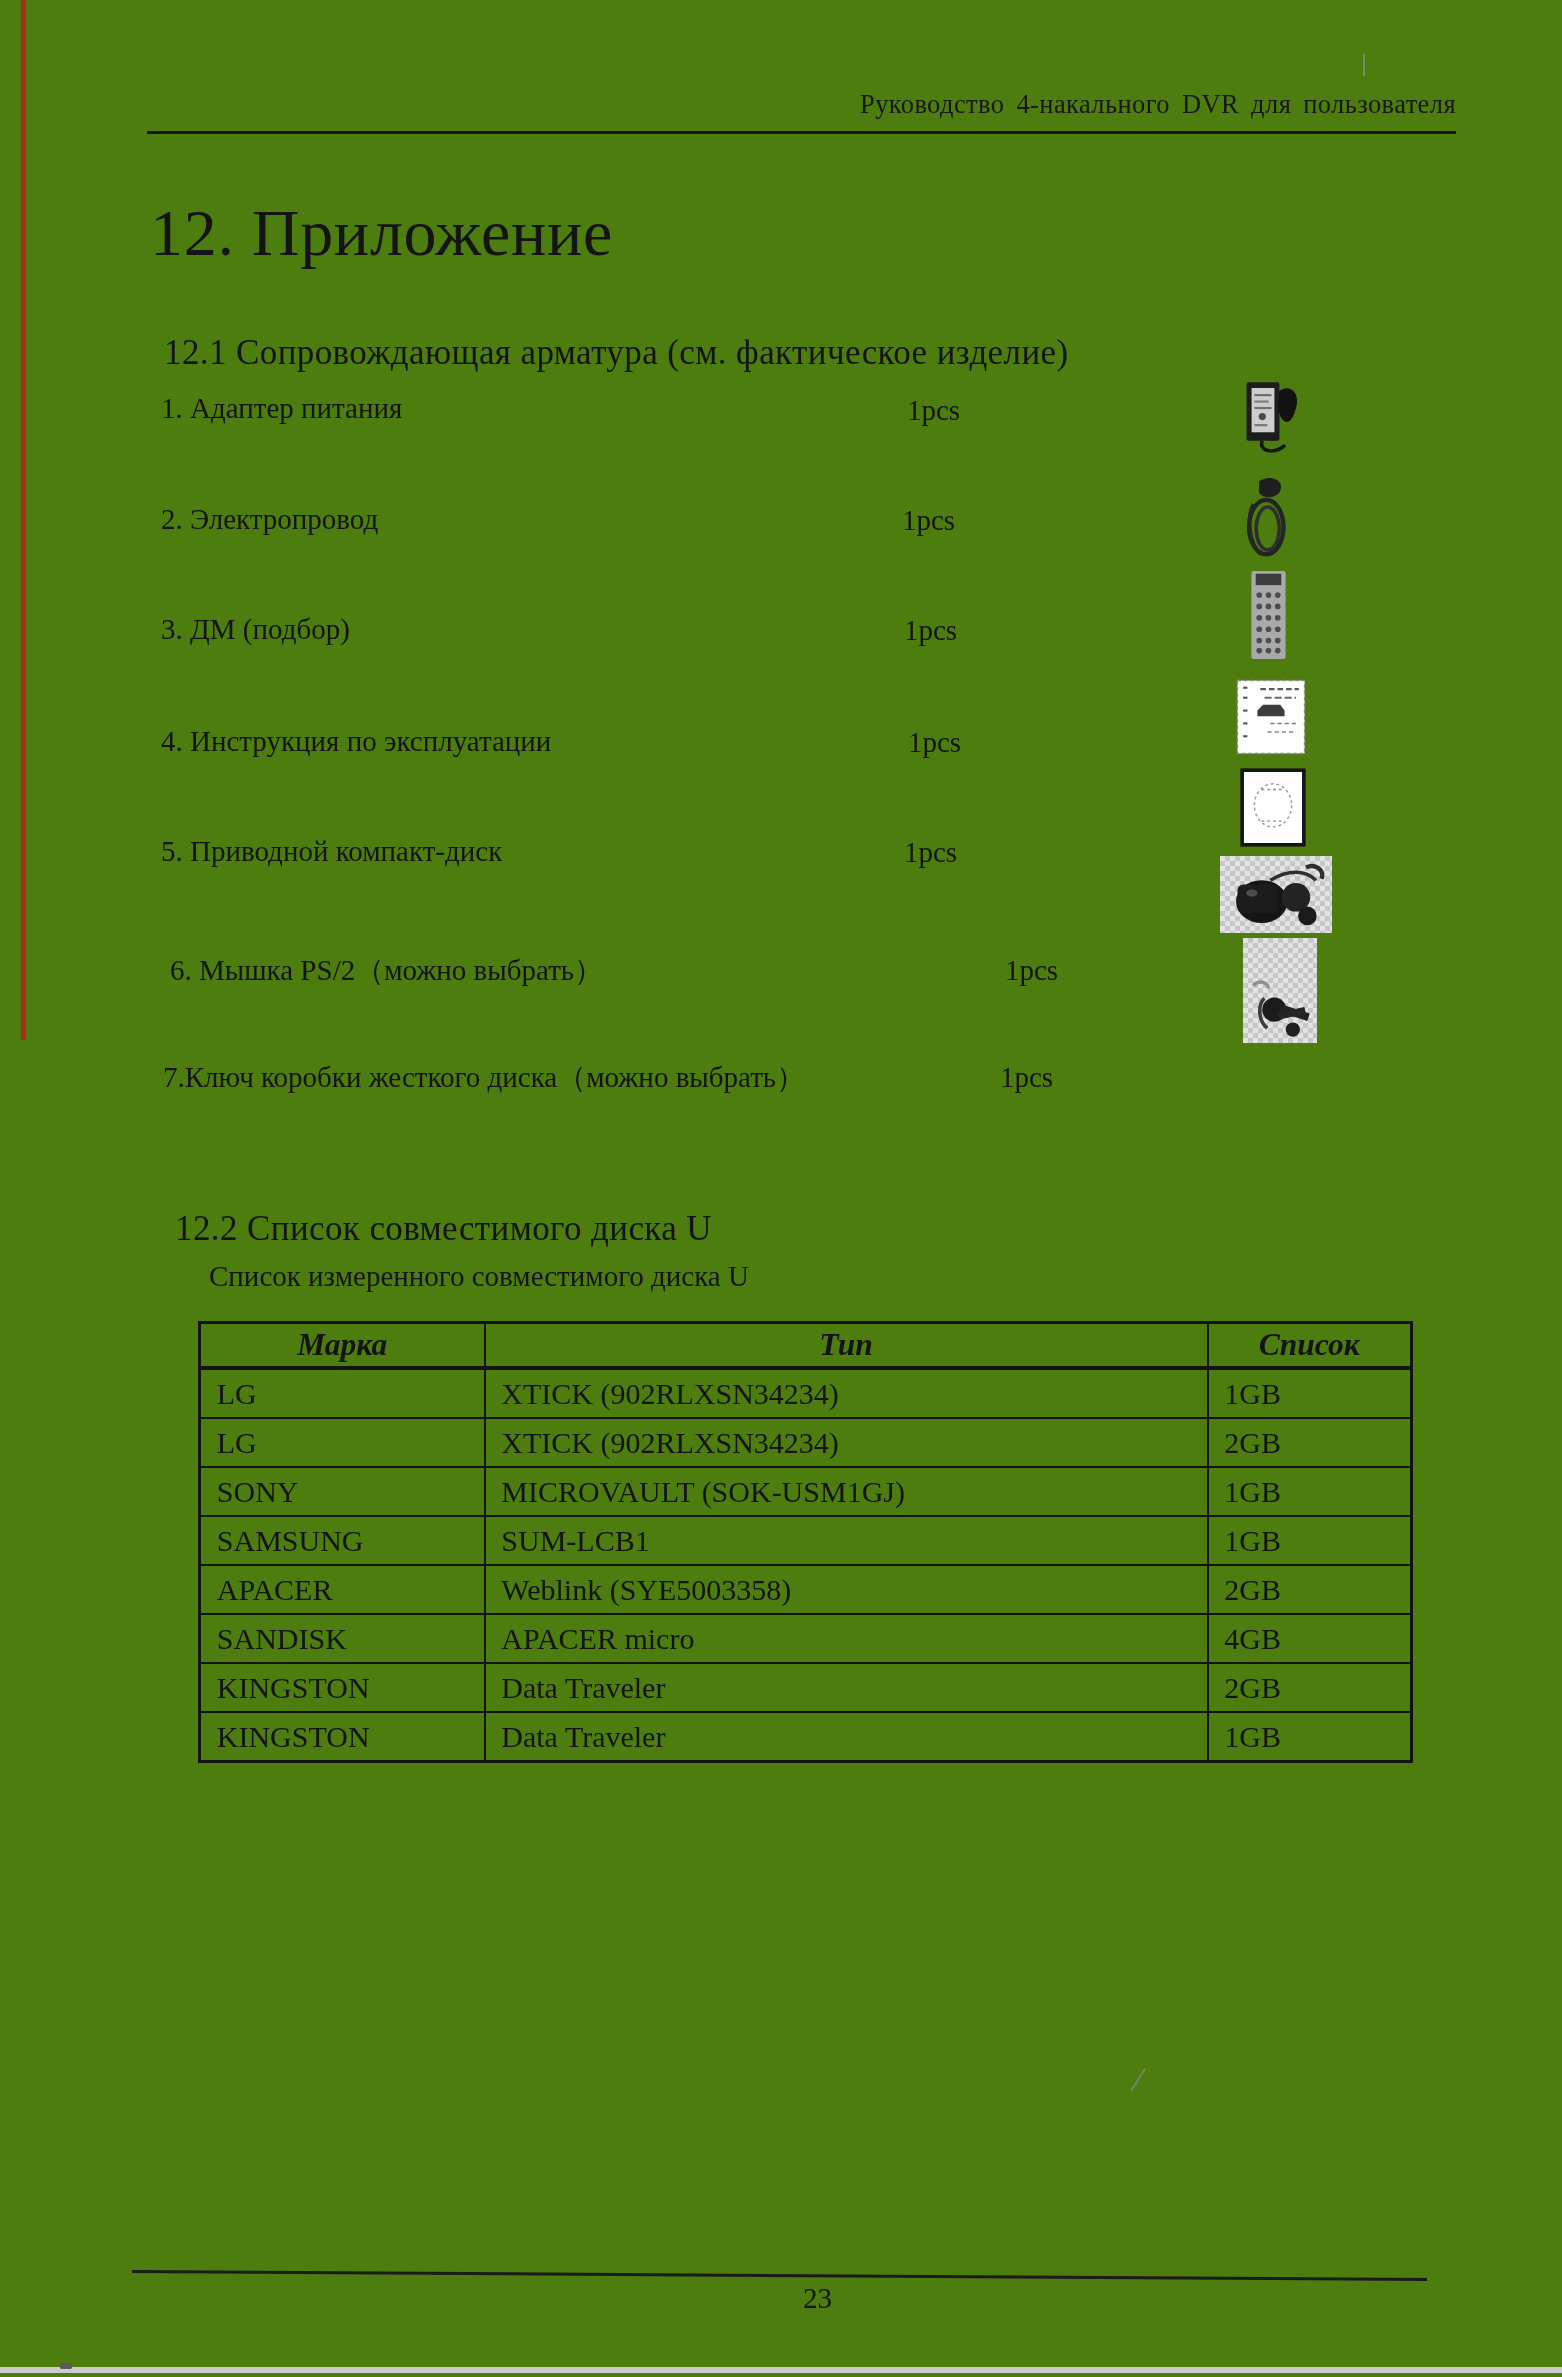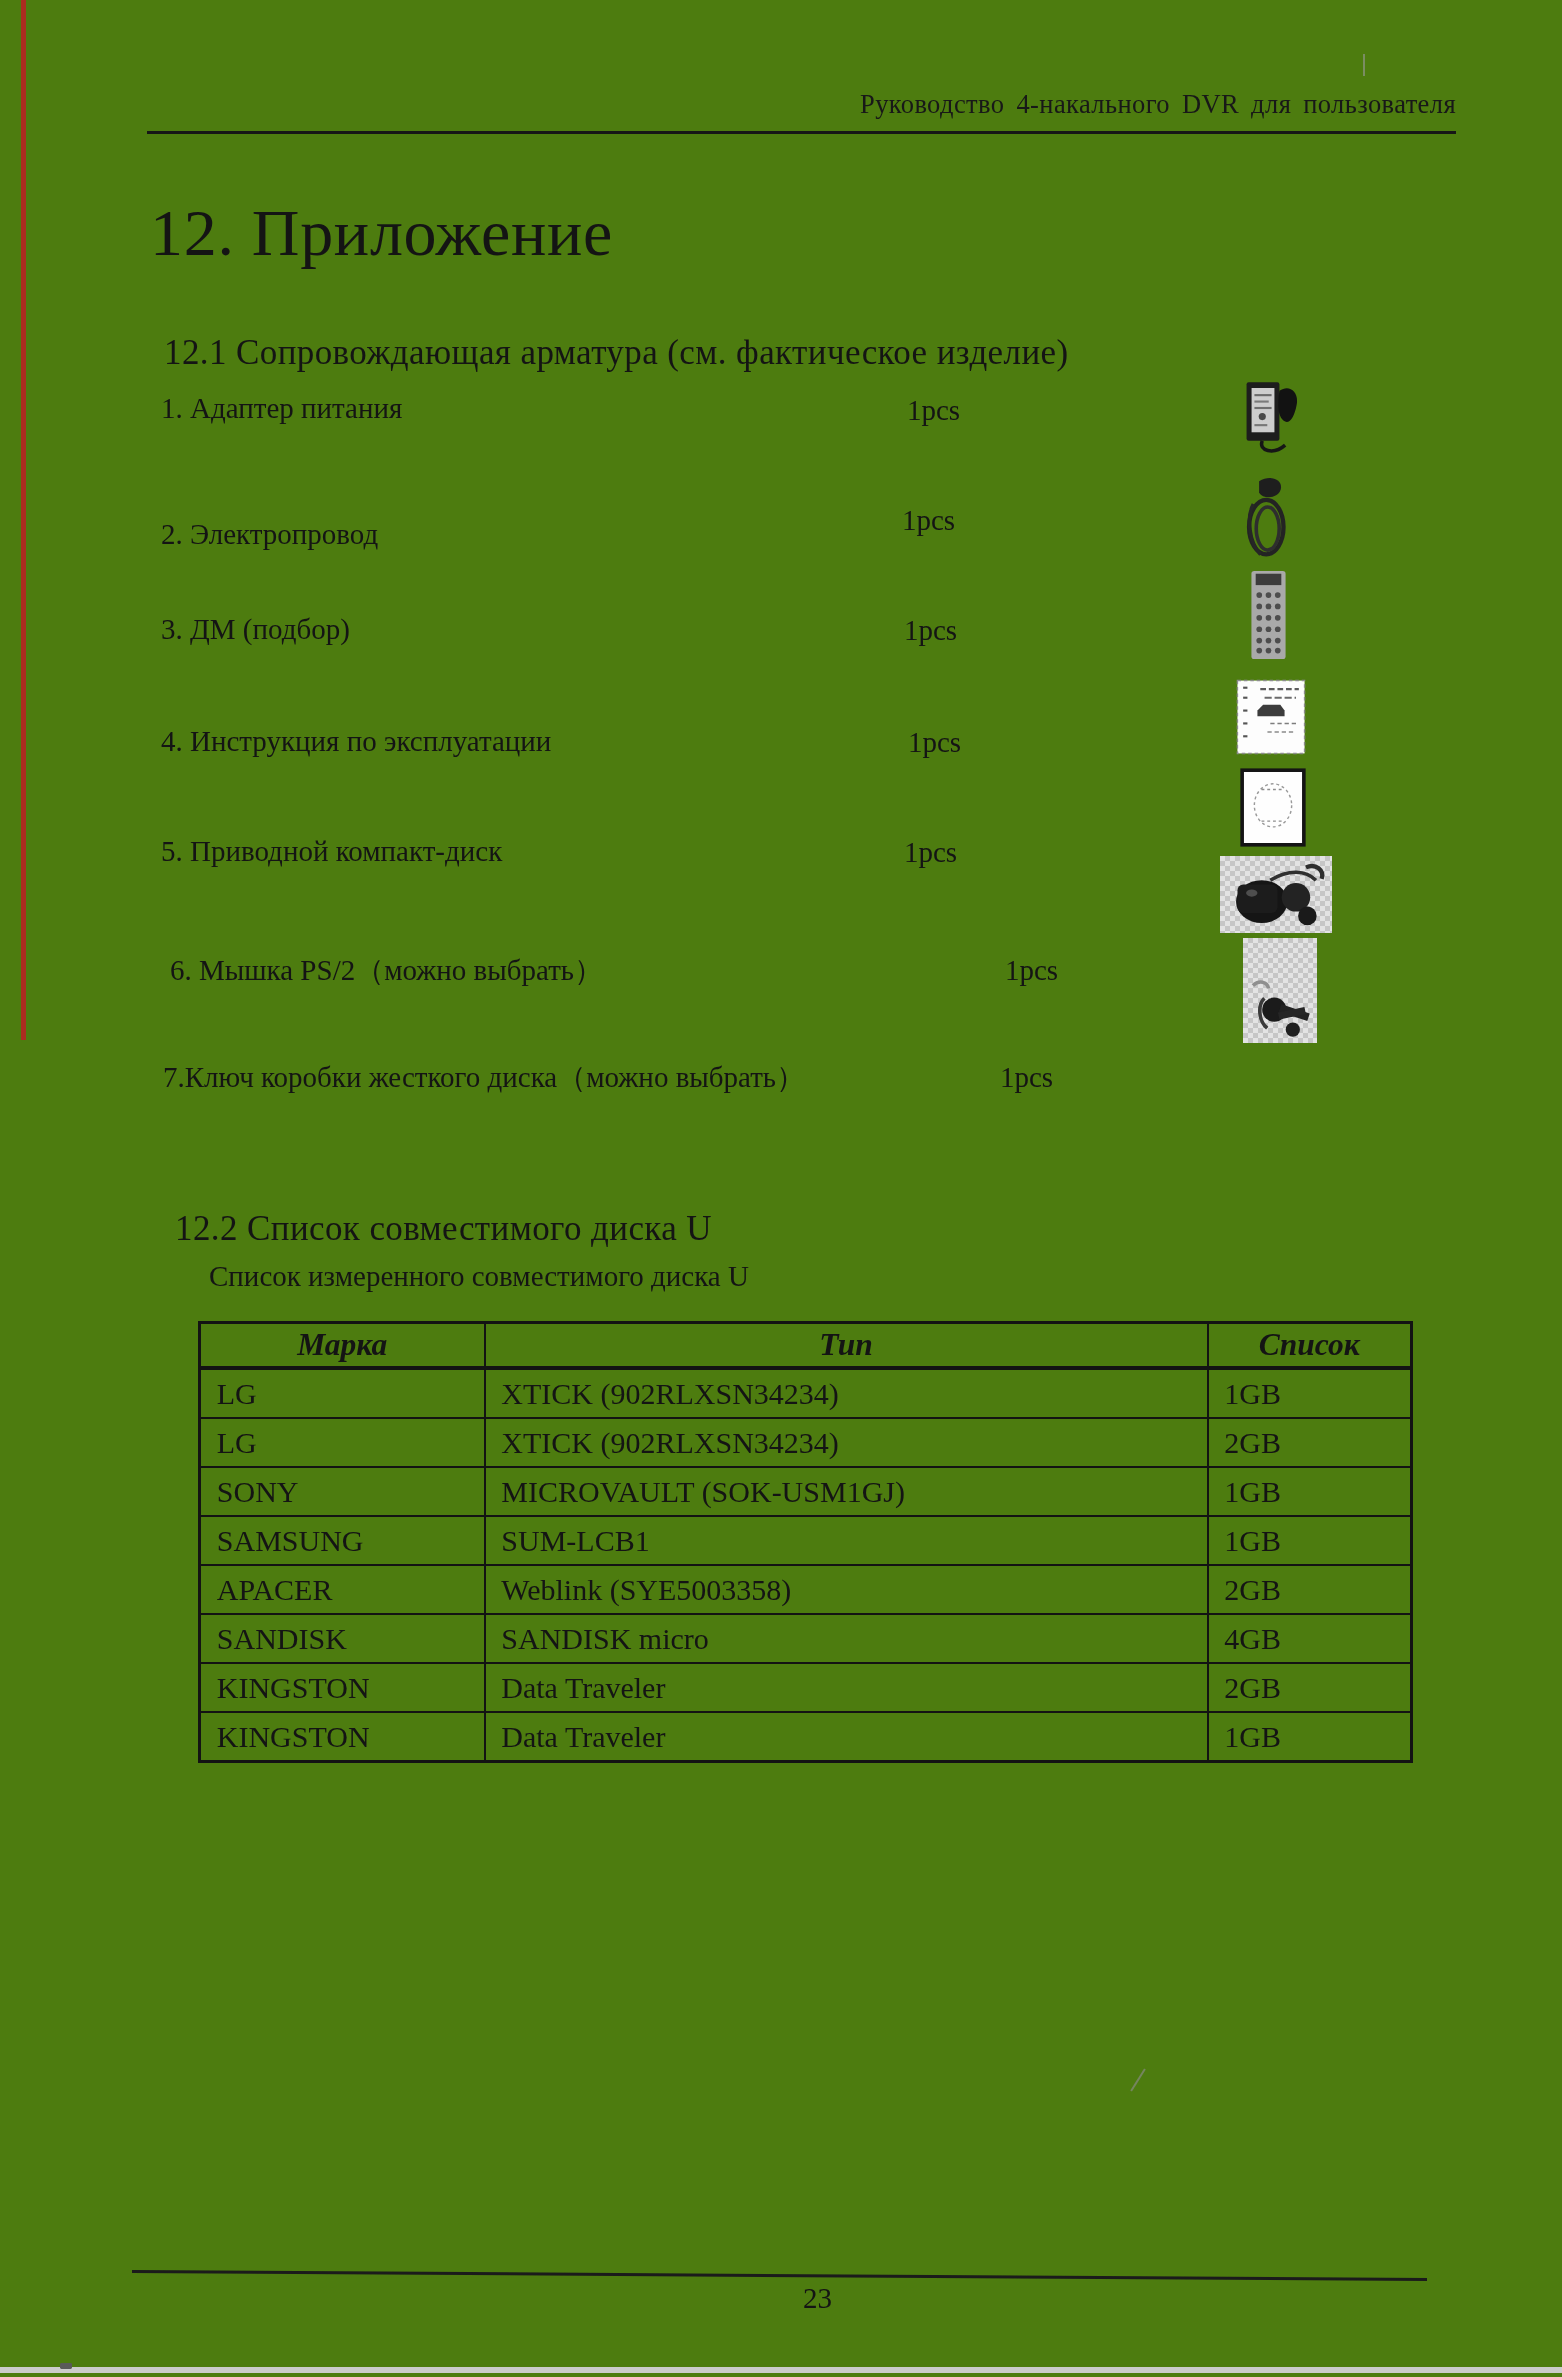--- a/index.html
+++ b/index.html
@@ -45,21 +45,21 @@
   <div class="tick-artifact"></div>
 
   <div class="header-text">Руководство 4-накального DVR для пользователя</div>
   <div class="header-rule"></div>
 
   <h1 class="title">12. Приложение</h1>
   <h2 class="s-heading s1-heading">12.1 Сопровождающая арматура (см. фактическое изделие)</h2>
 
   <div class="acc-label" style="top:392px">1. Адаптер питания</div>
   <div class="acc-qty" style="top:394px;left:907px">1pcs</div>
-  <div class="acc-label" style="top:518px">2. Электропровод</div>
+  <div class="acc-label" style="top:503px">2. Электропровод</div>
   <div class="acc-qty" style="top:504px;left:902px">1pcs</div>
   <div class="acc-label" style="top:613px">3. ДМ (подбор)</div>
   <div class="acc-qty" style="top:614px;left:904px">1pcs</div>
   <div class="acc-label" style="top:725px">4. Инструкция по эксплуатации</div>
   <div class="acc-qty" style="top:726px;left:908px">1pcs</div>
   <div class="acc-label" style="top:835px">5. Приводной компакт-диск</div>
   <div class="acc-qty" style="top:836px;left:904px">1pcs</div>
   <div class="acc-label" style="top:951px;left:170px">6. Мышка PS/2（можно выбрать）</div>
   <div class="acc-qty" style="top:954px;left:1005px">1pcs</div>
   <div class="acc-label" style="top:1058px;left:163px">7.Ключ коробки жесткого диска（можно выбрать）</div>
@@ -194,21 +194,21 @@
           <td>SUM-LCB1</td>
           <td>1GB</td>
         </tr>
       <tr>
           <td>APACER</td>
           <td>Weblink (SYE5003358)</td>
           <td>2GB</td>
         </tr>
       <tr>
           <td>SANDISK</td>
-          <td>SANDISK micro</td>
+          <td>APACER micro</td>
           <td>4GB</td>
         </tr>
       <tr>
           <td>KINGSTON</td>
           <td>Data Traveler</td>
           <td>2GB</td>
         </tr>
       <tr>
           <td>KINGSTON</td>
           <td>Data Traveler</td>

